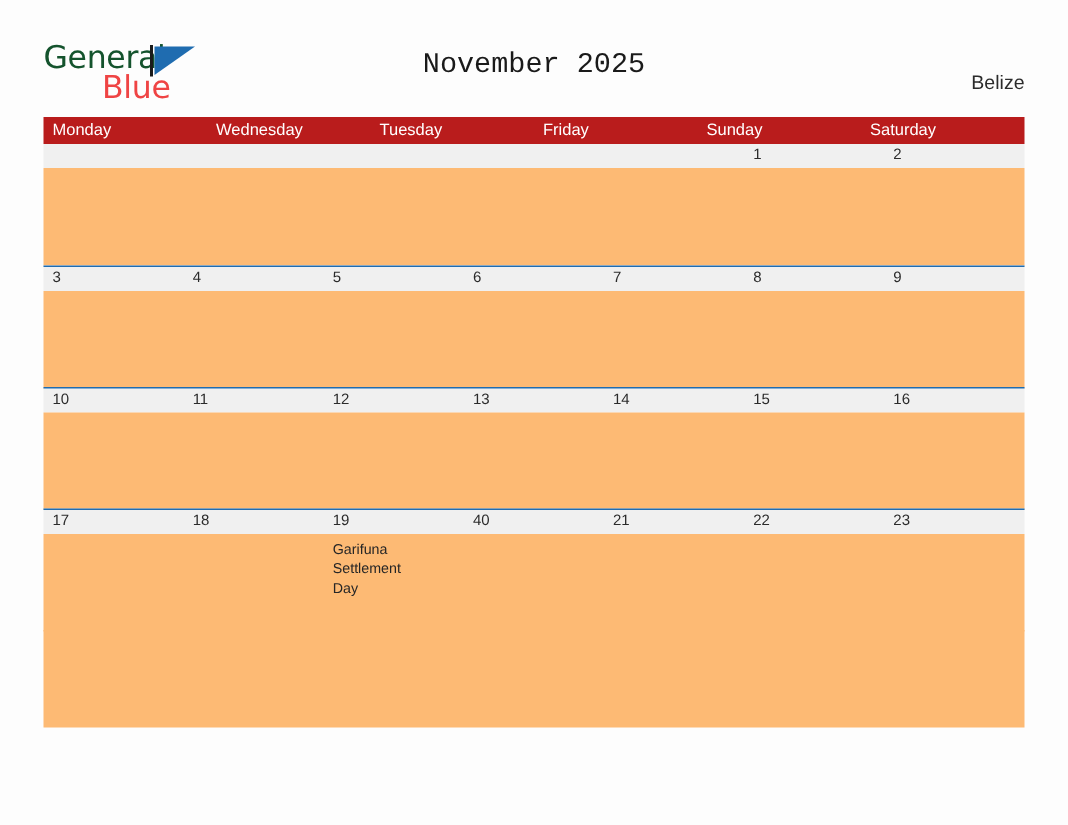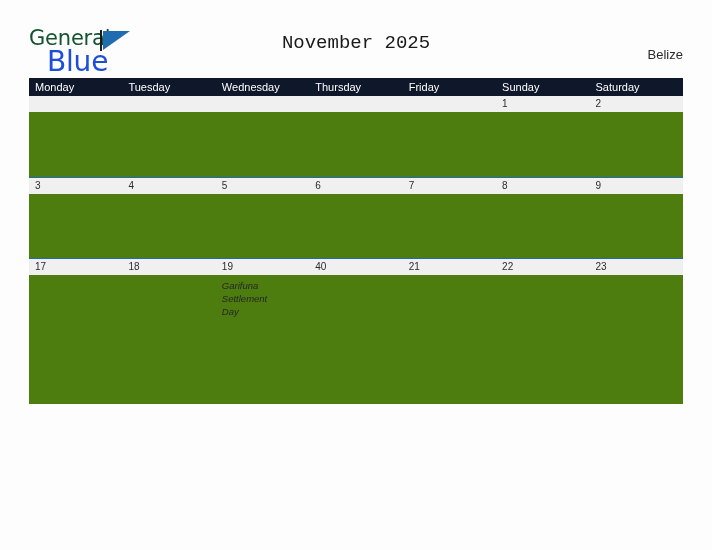--- a/index.html
+++ b/index.html
@@ -51,25 +51,25 @@
   .logo-bar {
     position: absolute;
     left: 71px;
     top: 2px;
     width: 2px;
     height: 21px;
     background: #1b1b1b;
   }
   .logo-blue {
     position: absolute;
-    left: 18px;
+    left: 39px;
     top: 20px;
-    font-size: 28px;
+    font-size: 21px;
     letter-spacing: -0.2px;
-    color: #1d4ed8;
+    color: #ef4444;
     font-family: "DejaVu Sans", sans-serif;
   }
 
   .title {
     position: absolute;
     left: 0;
     right: 0;
     top: 32px;
     text-align: center;
     font-size: 19px;
@@ -89,21 +89,21 @@
   
   .calendar {
     position: absolute;
     left: 29px;
     top: 78px;
     width: 654px;
   }
 
   .weekday-row {
     display: flex;
-    background: #0f172a;
+    background: #b91c1c;
     height: 18px;
   }
   .weekday-cell {
     flex: 1 1 0;
     color: #ffffff;
     font-size: 11px;
     line-height: 18px;
     padding-left: 6px;
     box-sizing: border-box;
     white-space: nowrap;
@@ -129,22 +129,21 @@
     font-size: 10px;
     line-height: 16px;
     color: #2b2b2b;
     padding-left: 6px;
     box-sizing: border-box;
   }
 
   .event-band {
     display: flex;
     height: 65px;
-    background: #4d7c0f;
-    font-style: italic;
+    background: #fdba74;
   }
   .event-cell {
     flex: 1 1 0;
     padding: 4px 6px 0 6px;
     box-sizing: border-box;
     font-size: 9.5px;
     line-height: 13px;
     color: #262626;
     word-wrap: break-word;
   }
@@ -166,23 +165,22 @@
   </div>
 
   <div class="title">November 2025</div>
 
   <div class="region">Belize</div>
 </div>
 
 <div class="calendar">
   <div class="weekday-row" id="weekday-row">
       <div class="weekday-cell">Monday</div>
+      <div class="weekday-cell">Wednesday</div>
       <div class="weekday-cell">Tuesday</div>
-      <div class="weekday-cell">Wednesday</div>
-      <div class="weekday-cell">Thursday</div>
       <div class="weekday-cell">Friday</div>
       <div class="weekday-cell">Sunday</div>
       <div class="weekday-cell">Saturday</div>
     </div>
   <div id="weeks-container">
       <div class="week-row">
         <div class="date-band">
           <div class="date-cell"></div>
           <div class="date-cell"></div>
           <div class="date-cell"></div>
@@ -216,20 +214,40 @@
           <div class="event-cell"></div>
           <div class="event-cell"></div>
           <div class="event-cell"></div>
           <div class="event-cell"></div>
           <div class="event-cell"></div>
           <div class="event-cell"></div>
         </div>
       </div>
       <div class="week-row">
         <div class="date-band">
+          <div class="date-cell">10</div>
+          <div class="date-cell">11</div>
+          <div class="date-cell">12</div>
+          <div class="date-cell">13</div>
+          <div class="date-cell">14</div>
+          <div class="date-cell">15</div>
+          <div class="date-cell">16</div>
+        </div>
+        <div class="event-band">
+          <div class="event-cell"></div>
+          <div class="event-cell"></div>
+          <div class="event-cell"></div>
+          <div class="event-cell"></div>
+          <div class="event-cell"></div>
+          <div class="event-cell"></div>
+          <div class="event-cell"></div>
+        </div>
+      </div>
+      <div class="week-row">
+        <div class="date-band">
           <div class="date-cell">17</div>
           <div class="date-cell">18</div>
           <div class="date-cell">19</div>
           <div class="date-cell">40</div>
           <div class="date-cell">21</div>
           <div class="date-cell">22</div>
           <div class="date-cell">23</div>
         </div>
         <div class="event-band">
           <div class="event-cell"></div>

